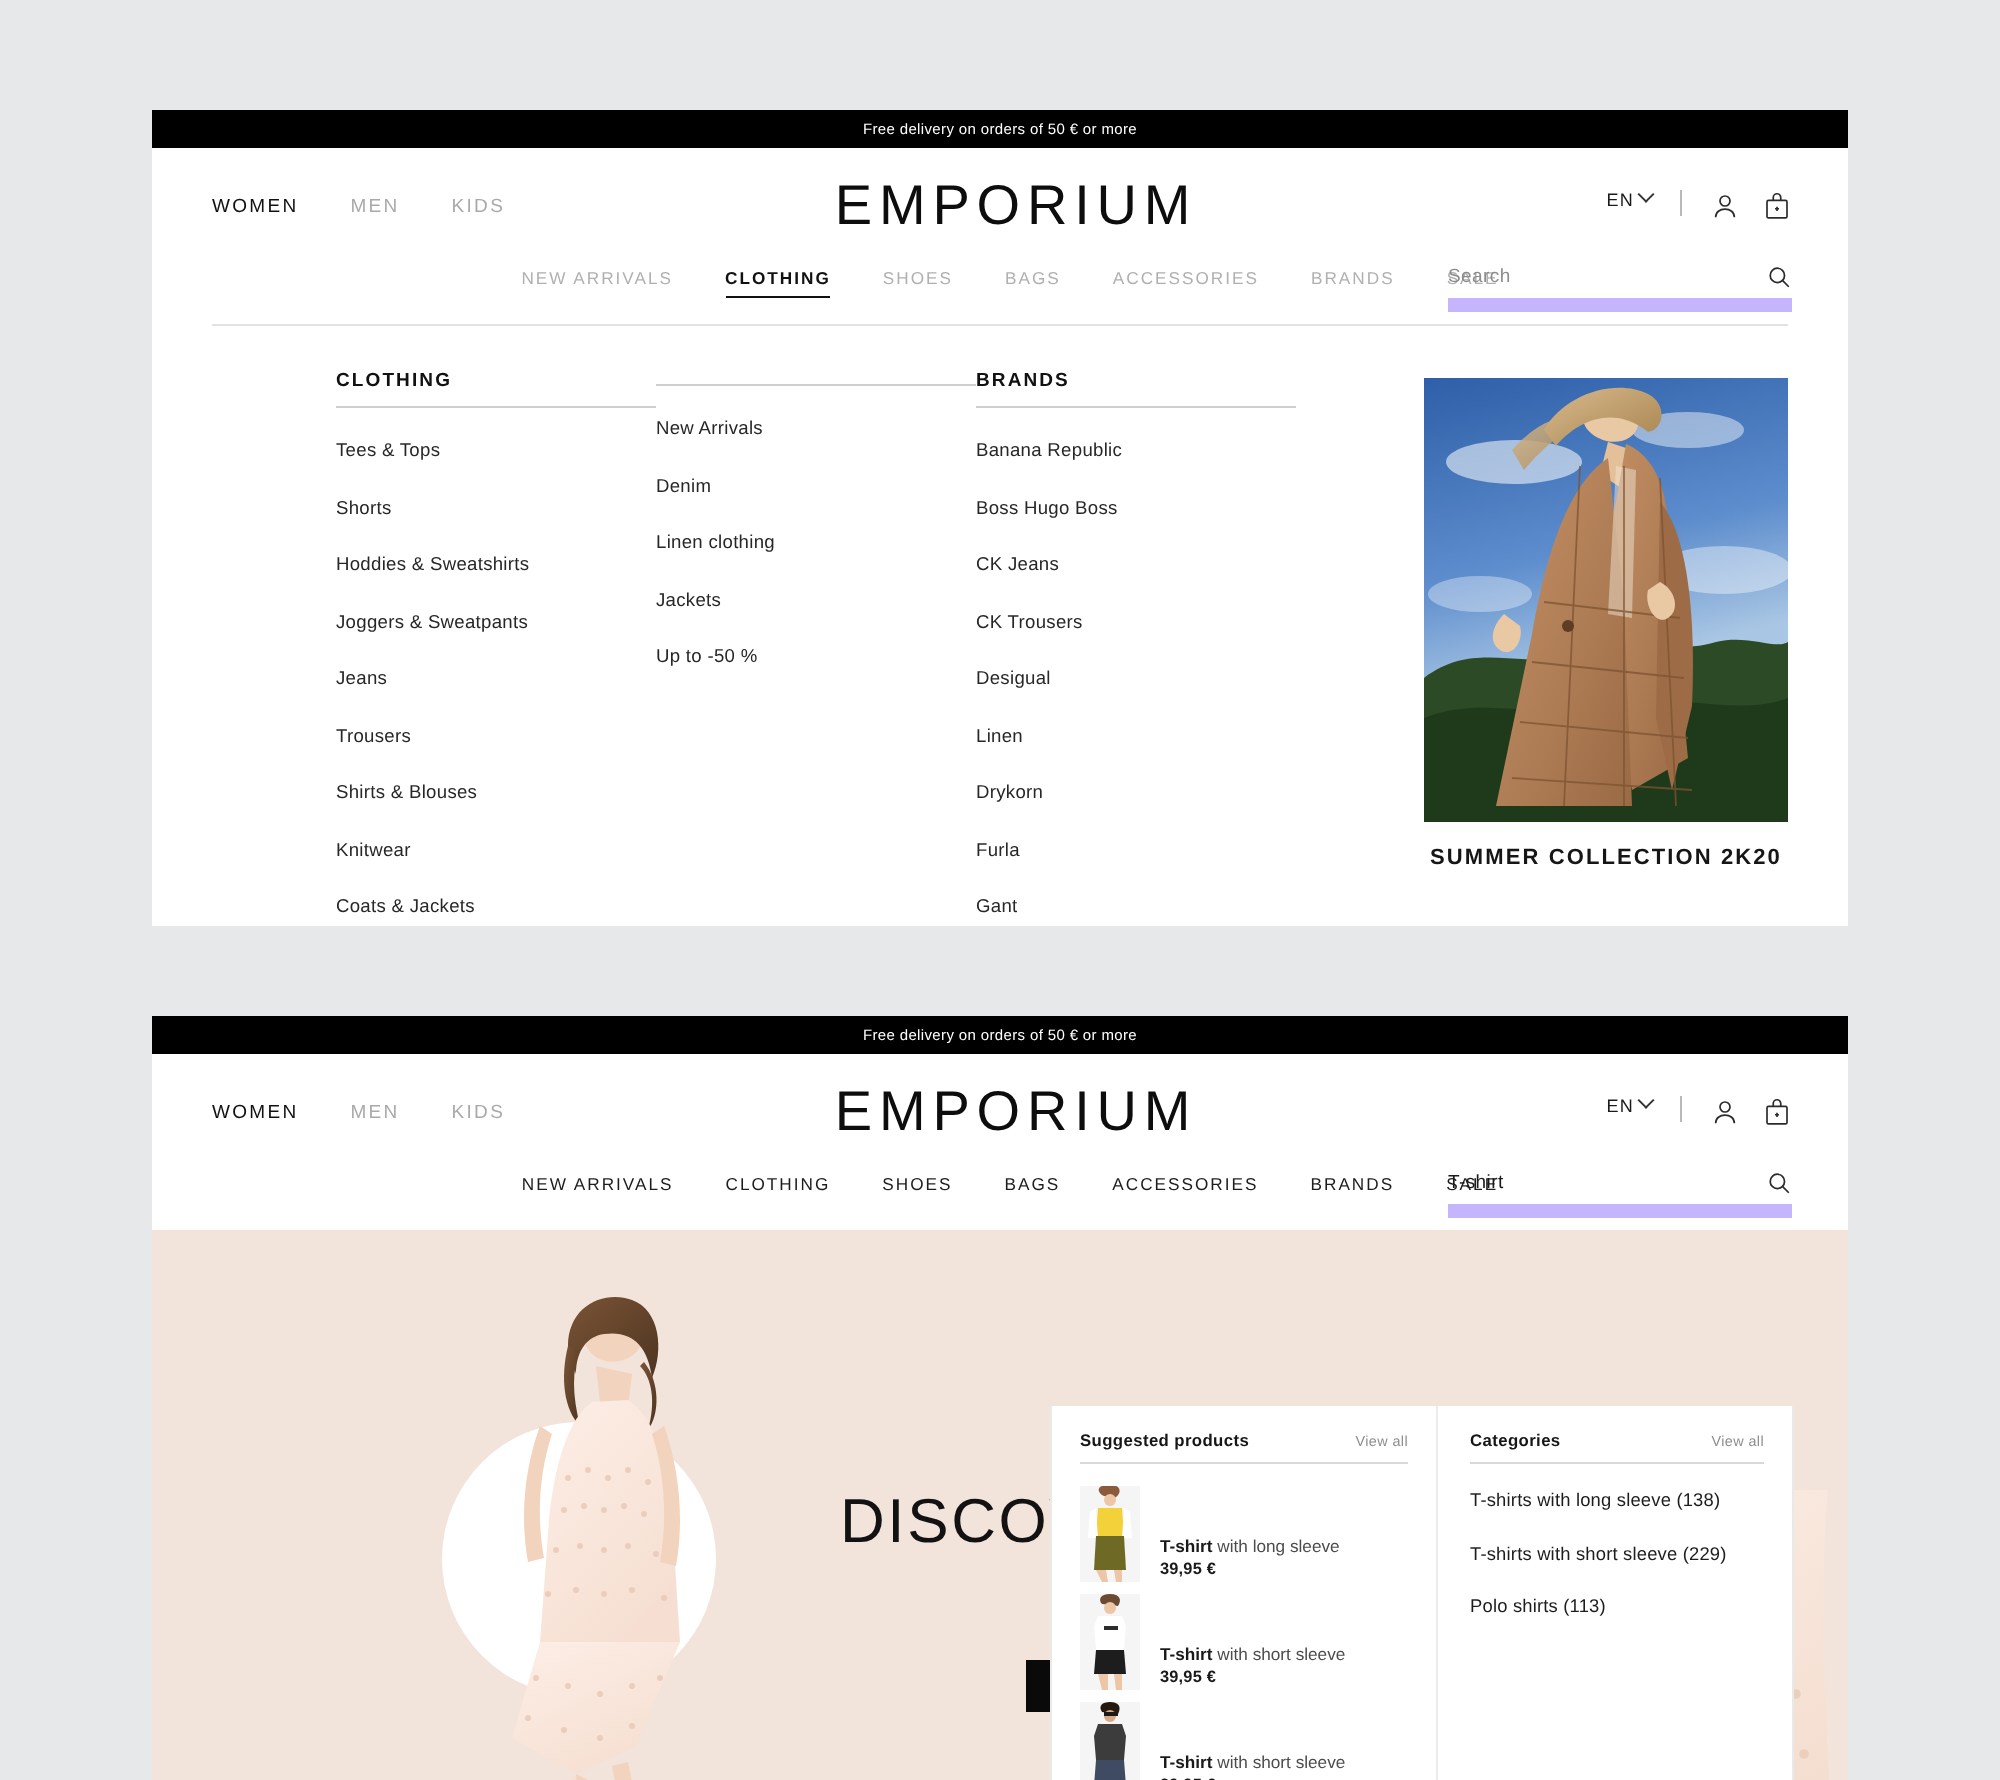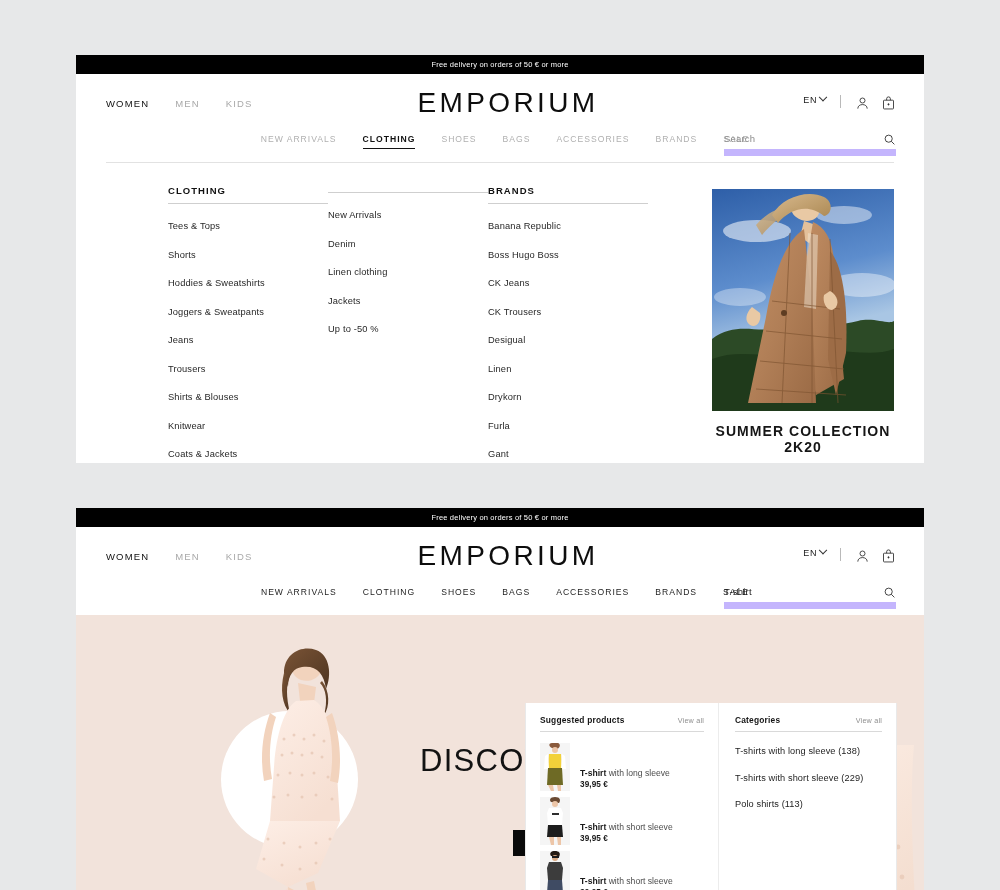--- a/index.html
+++ b/index.html
@@ -203,21 +203,21 @@
   .promo-card { margin-left: auto; width: 182px; padding-top: 4px; }
   .promo-img {
     width: 182px; height: 222px;
     position: relative;
     overflow: hidden;
     background: linear-gradient(#2f63ad, #5e8fcf 45%, #8fb4dd 60%, #2f4f2c 61%, #1d3a1c 100%);
   }
   .promo-caption {
     text-align: center;
     margin-top: 12px;
-    font-size: 14px;
+    font-size: 11px;
     letter-spacing: 1.05px;
     font-weight: 700;
     color: #161616;
   }
 
   
   .hero {
     position: relative;
     height: 304px;
     background: #f2e3db;

